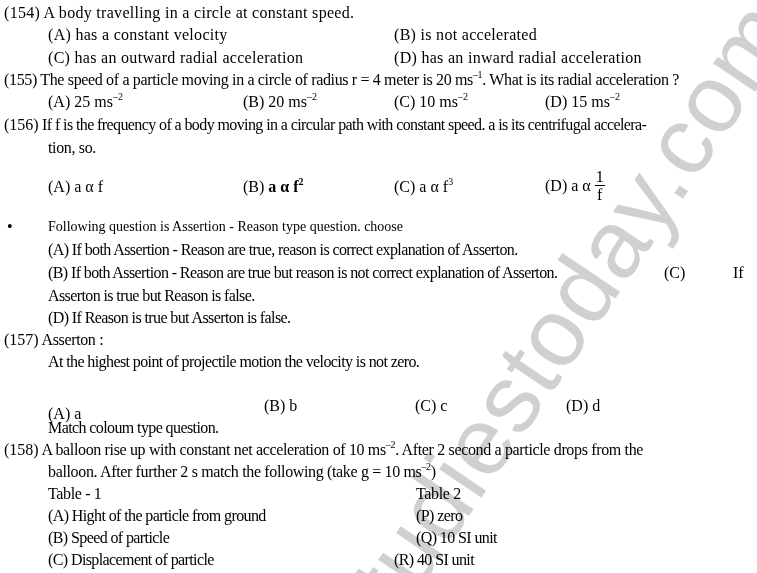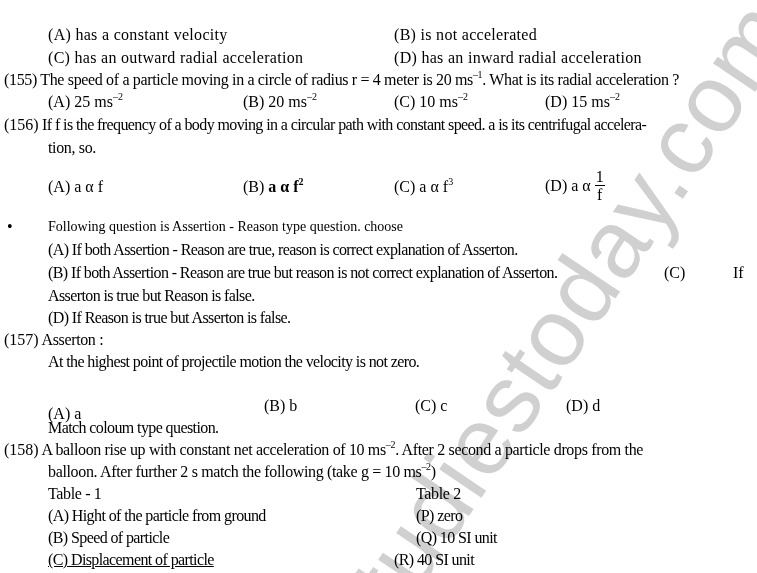--- a/index.html
+++ b/index.html
@@ -20,20 +20,24 @@
   .content { position: absolute; inset: 0; z-index: 1; }
   .bullet { position: absolute; font-size: 16px; }
 </style>
 </head>
 <body>
 
 <div class="wm">studiestoday.com</div>
 
 <div class="content">
 
+  <div class="ln wide" style="left:4px; top:3px;">
+    <span>(154)</span>
+    <span>A body travelling in a circle at constant speed.</span>
+  </div>
   <div class="ln wide" style="left:48px; top:25px;">(A) has a constant velocity</div>
   <div class="ln wide" style="left:394px; top:25px;">(B) is not accelerated</div>
   <div class="ln wide" style="left:394px; top:48px;">(D) has an inward radial acceleration</div>
   <div class="ln wide" style="left:48px; top:48px;">(C) has an outward radial acceleration</div>
 
   <div class="ln cond" style="left:4px; top:70px;">
     <span>(155)</span>
     <span>The speed of a particle moving in a circle of radius r = 4 meter is 20 ms</span><sup>–1</sup><span>. What is its radial acceleration ?</span>
   </div>
   <div class="ln" style="left:48px; top:92px;"><span>(A) 25 ms</span><sup>–2</sup></div>
@@ -86,19 +90,19 @@
     <span>A balloon rise up with constant net acceleration of 10 ms</span><sup>–2</sup><span>. After 2 second a particle drops from the</span>
   </div>
   <div class="ln cond" style="left:48px; top:462px;">
     <span>balloon. After further 2 s match the following (take g = 10 ms</span><sup>–2</sup><span>)</span>
   </div>
   <div class="ln cond" style="left:48px; top:484px;">Table - 1</div>
   <div class="ln cond" style="left:416px; top:484px;">Table 2</div>
 
   <div class="ln cond2" style="left:48px; top:506px;">(A) Hight of the particle from ground</div>
   <div class="ln cond2" style="left:48px; top:528px;">(B) Speed of particle</div>
-  <div class="ln cond2" style="left:48px; top:550px;text-decoration:underline;">(C) Displacement of particle</div>
+  <div class="ln cond2" style="left:48px; top:550px;">(C) Displacement of particle</div>
 
   <div class="ln cond2" style="left:416px; top:506px;">(P) zero</div>
   <div class="ln cond2" style="left:416px; top:528px;">(Q) 10 SI unit</div>
   <div class="ln cond2" style="left:394px; top:550px;">(R) 40 SI unit</div>
 
 </div>
 
 </body></html>

